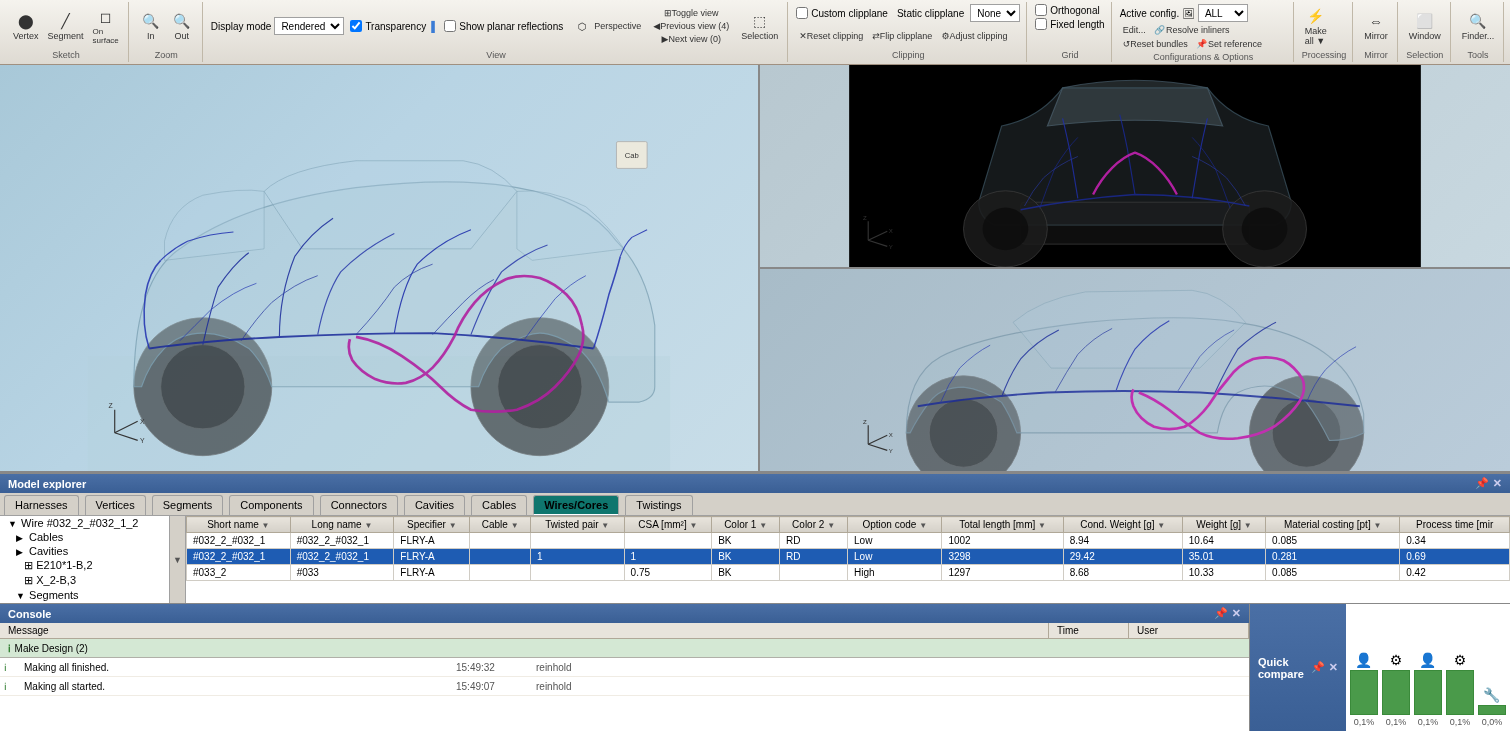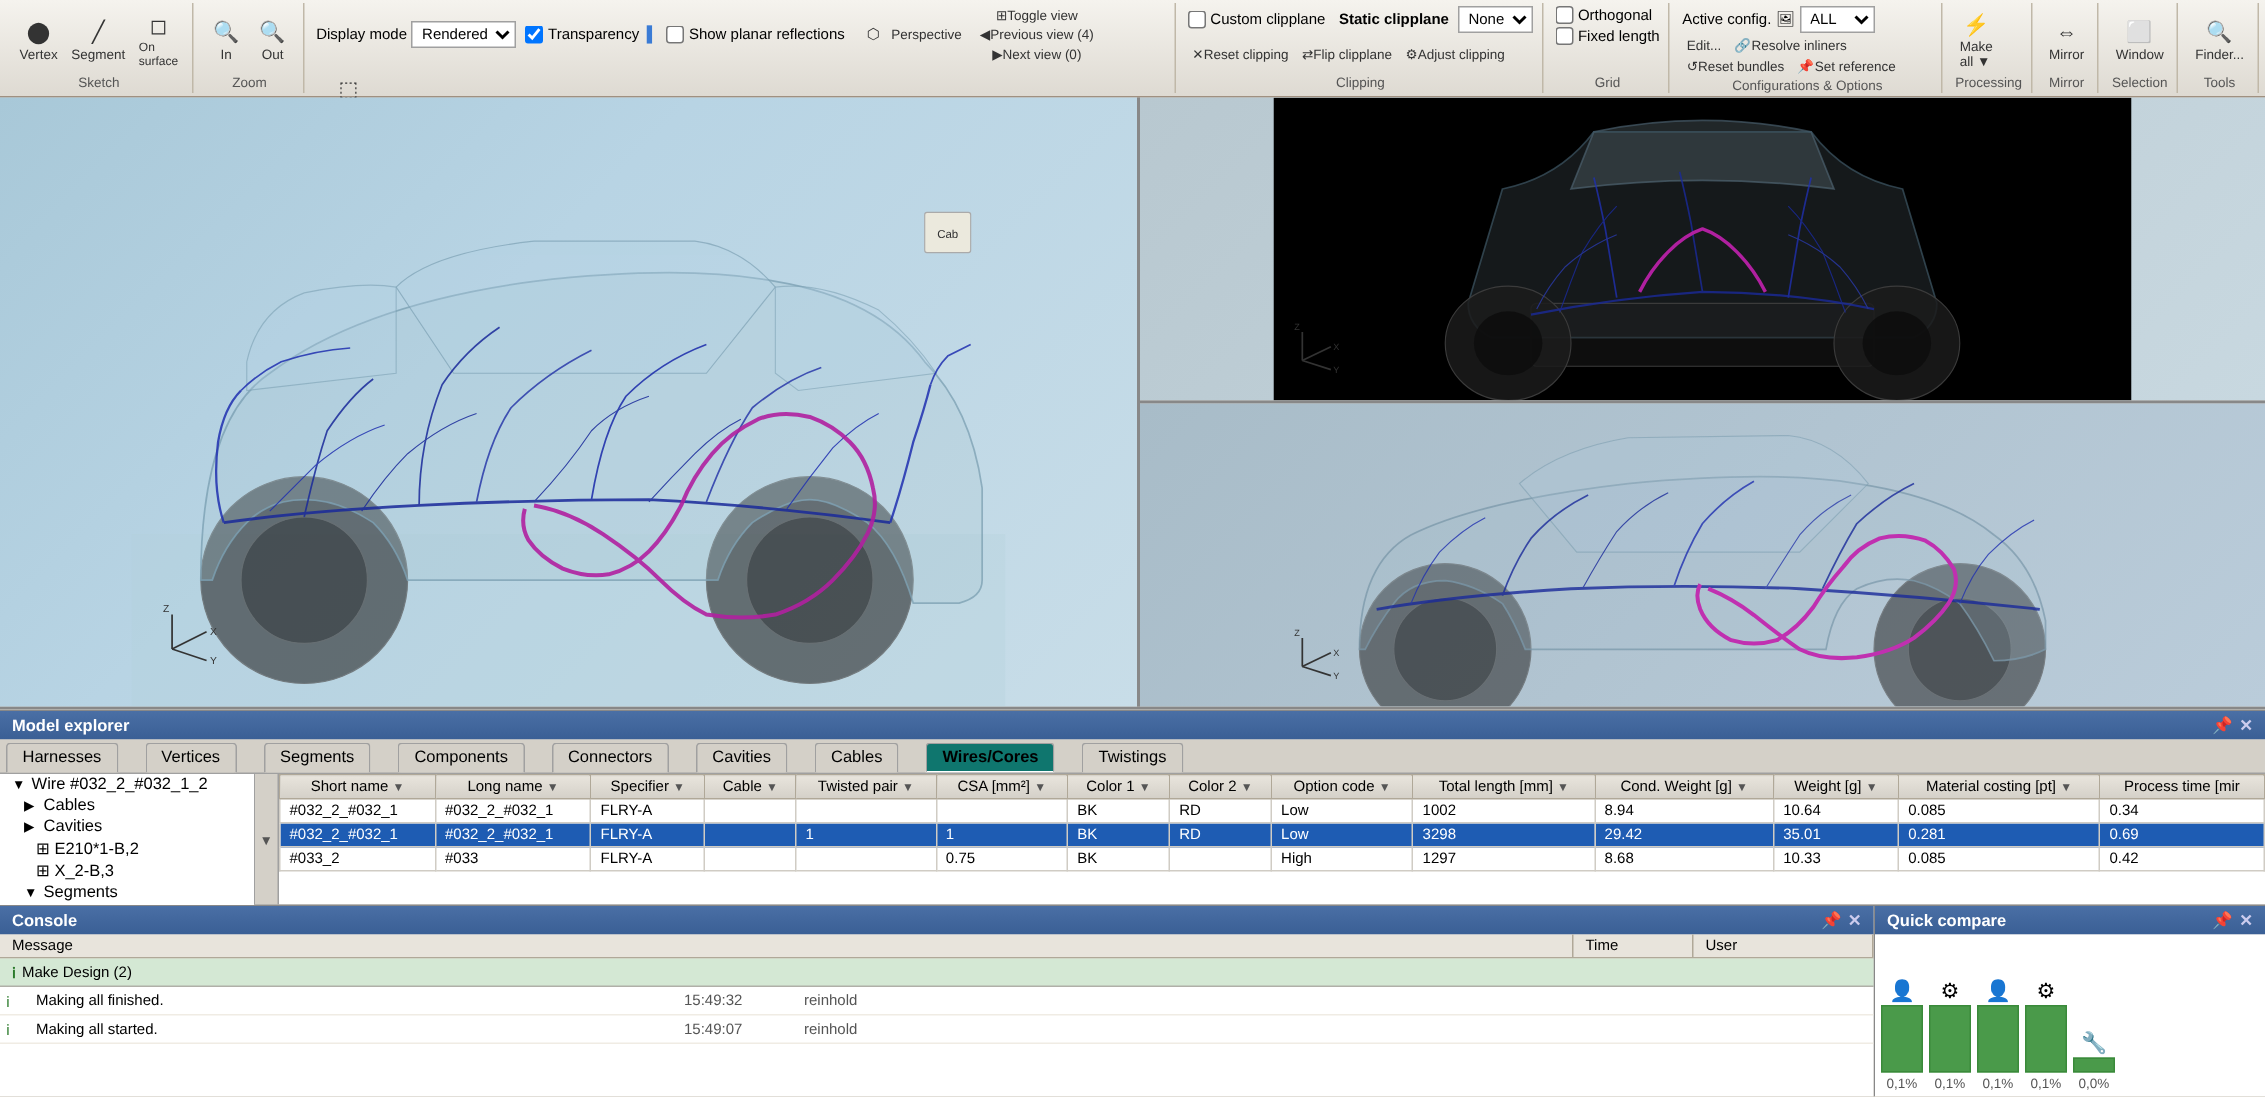--- a/index.html
+++ b/index.html
@@ -141,21 +141,21 @@
       padding-top: 2px;
       padding-left: 4px;
     }
     .me-tab {
       font-size: 11px;
       padding: 3px 10px;
       cursor: pointer;
       border: 1px solid #a0a0a0;
       border-bottom: none;
       background: #d4d0c8;
-      margin-right: 18px;
+      margin-right: 6px;
       border-radius: 3px 3px 0 0;
     }
     .me-tab.active {
       background: #0f766e;
       border-bottom: 1px solid white;
       font-weight: bold;
     }
 
     #model-explorer-content {
       display: flex;
@@ -252,21 +252,21 @@
       align-items: center;
     }
     .console-icon { width: 16px; margin-right: 4px; }
     .console-msg { flex: 0 0 400px; }
     .console-time { flex: 0 0 80px; color: #555; margin-left: 32px; }
     .console-user { flex: 1; color: #555; }
 
     #quick-compare {
       flex: 1;
       display: flex;
-      flex-direction: column;
+      flex-direction: row;
     }
     #qc-header {
       background: linear-gradient(to bottom, #4a6fa5, #3a5f95);
       color: white;
       font-size: 11px;
       font-weight: bold;
       padding: 3px 8px;
       display: flex;
       align-items: center;
       justify-content: space-between;
@@ -381,21 +381,21 @@
       </div>
     </div>
     <div class="tb-group-label">View</div>
   </div>
 
   <div class="tb-group">
     <div class="tb-row" style="flex-direction:column;gap:2px;align-items:flex-start;">
       <div class="tb-check-row">
         <input type="checkbox" style="">
         <span>Custom clipplane</span>
-        <span style="margin-left:6px;font-weight:bold;">Static clipplane</span>
+        <span style="margin-left:6px;">Static clipplane</span>
         <select class="tb-select" style="margin-left:3px;">
           <option>None</option>
         </select>
       </div>
       <div class="tb-row">
         <div class="tb-btn" style="flex-direction:row;font-size:9px;">
           <span>✕</span>
           <span>Reset clipping</span>
         </div>
         <div class="tb-btn" style="flex-direction:row;font-size:9px;">

